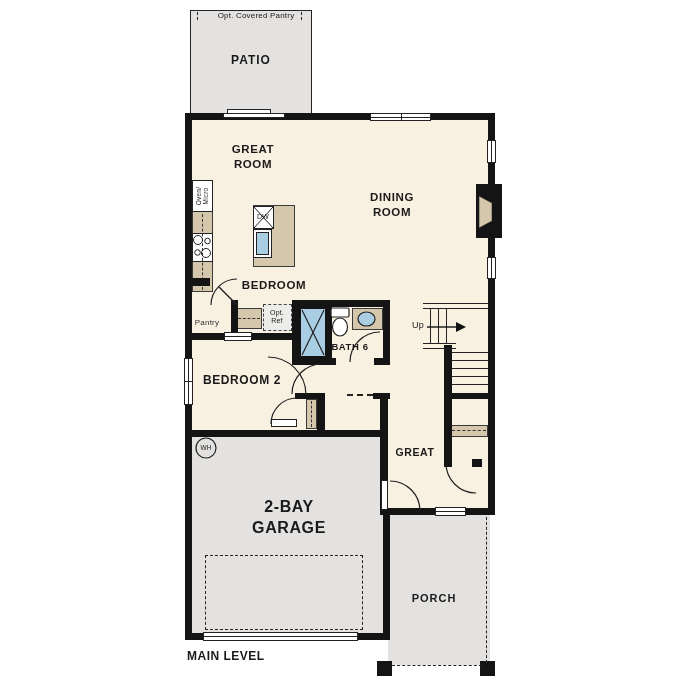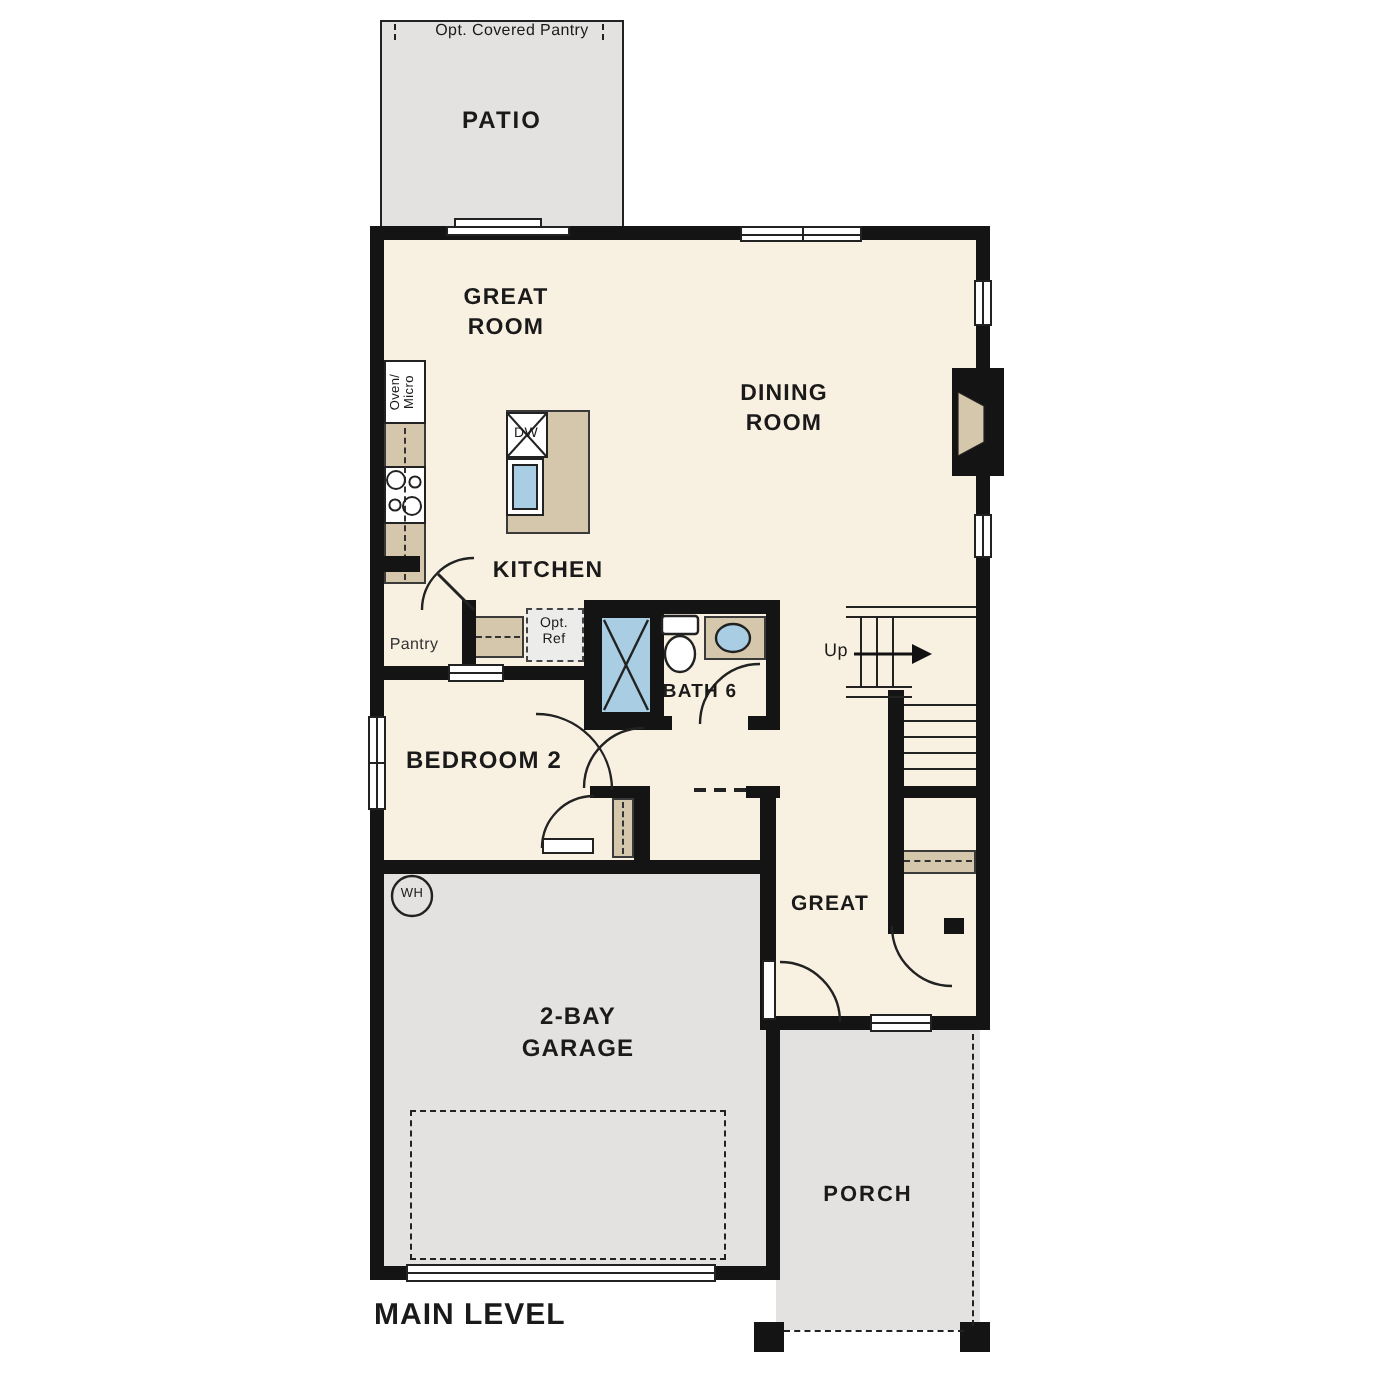--- a/index.html
+++ b/index.html
@@ -174,30 +174,30 @@
 
     <polygon points="479,196 492,203 492,221 479,228" fill="#d5c7ab" stroke="#222" stroke-width="0.6"></polygon>
   </svg>
 
   <div class="lbl n" style="left:256px;top:16px;font-size:8px">Opt. Covered Pantry</div>
   <div class="lbl" style="left:251px;top:61px;font-size:12px;letter-spacing:1px">PATIO</div>
   <div class="lbl" style="left:253px;top:157px;font-size:11.5px">GREAT
 ROOM</div>
   <div class="lbl" style="left:392px;top:205px;font-size:11.5px">DINING
 ROOM</div>
-  <div class="lbl" style="left:274px;top:286px;font-size:11.5px">KITCHEN</div>
+  <div class="lbl" style="left:274px;top:286px;font-size:11.5px">BEDROOM</div>
   <div class="lbl n" style="left:202px;top:196px;font-size:6.5px;transform:translate(-50%,-50%) rotate(-90deg);line-height:1.15">Oven/
 Micro</div>
   <div class="lbl n" style="left:263px;top:217px;font-size:7px">DW</div>
   <div class="lbl n" style="left:207px;top:323px;font-size:8px;color:#333">Pantry</div>
   <div class="lbl n" style="left:277px;top:317px;font-size:7px;line-height:1.2">Opt.
 Ref</div>
   <div class="lbl" style="left:350px;top:347px;font-size:9.5px">BATH 6</div>
   <div class="lbl" style="left:242px;top:381px;font-size:12px">BEDROOM 2</div>
   <div class="lbl n" style="left:418px;top:326px;font-size:9px">Up</div>
   <div class="lbl" style="left:415px;top:453px;font-size:10.5px">GREAT</div>
   <div class="lbl n" style="left:206px;top:448px;font-size:6.5px">WH</div>
-  <div class="lbl" style="left:289px;top:517px;font-size:12px">2-BAY
+  <div class="lbl" style="left:289px;top:517px;font-size:16px">2-BAY
 GARAGE</div>
   <div class="lbl" style="left:434px;top:598px;font-size:11px;letter-spacing:1px">PORCH</div>
-  <div class="abs" style="left:187px;top:649px;font-size:15px;font-weight:bold;color:var(--text);letter-spacing:.5px">MAIN LEVEL</div>
+  <div class="abs" style="left:187px;top:649px;font-size:12px;font-weight:bold;color:var(--text);letter-spacing:.5px">MAIN LEVEL</div>
 
 </div>
 
 </body></html>

